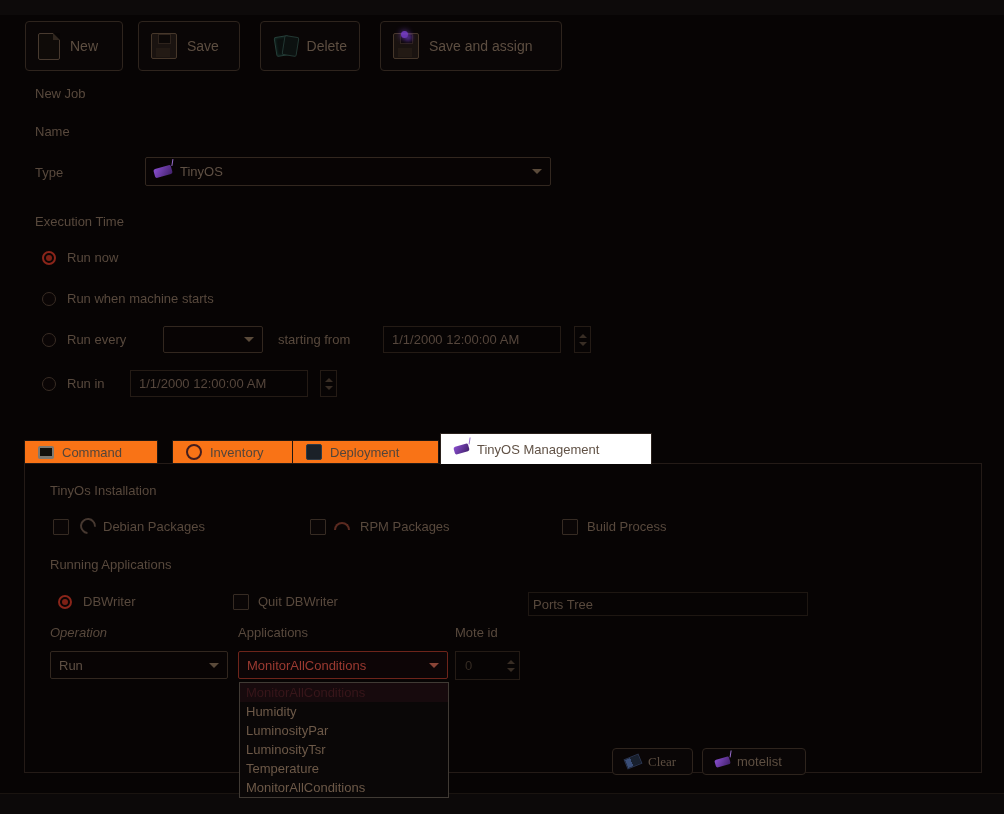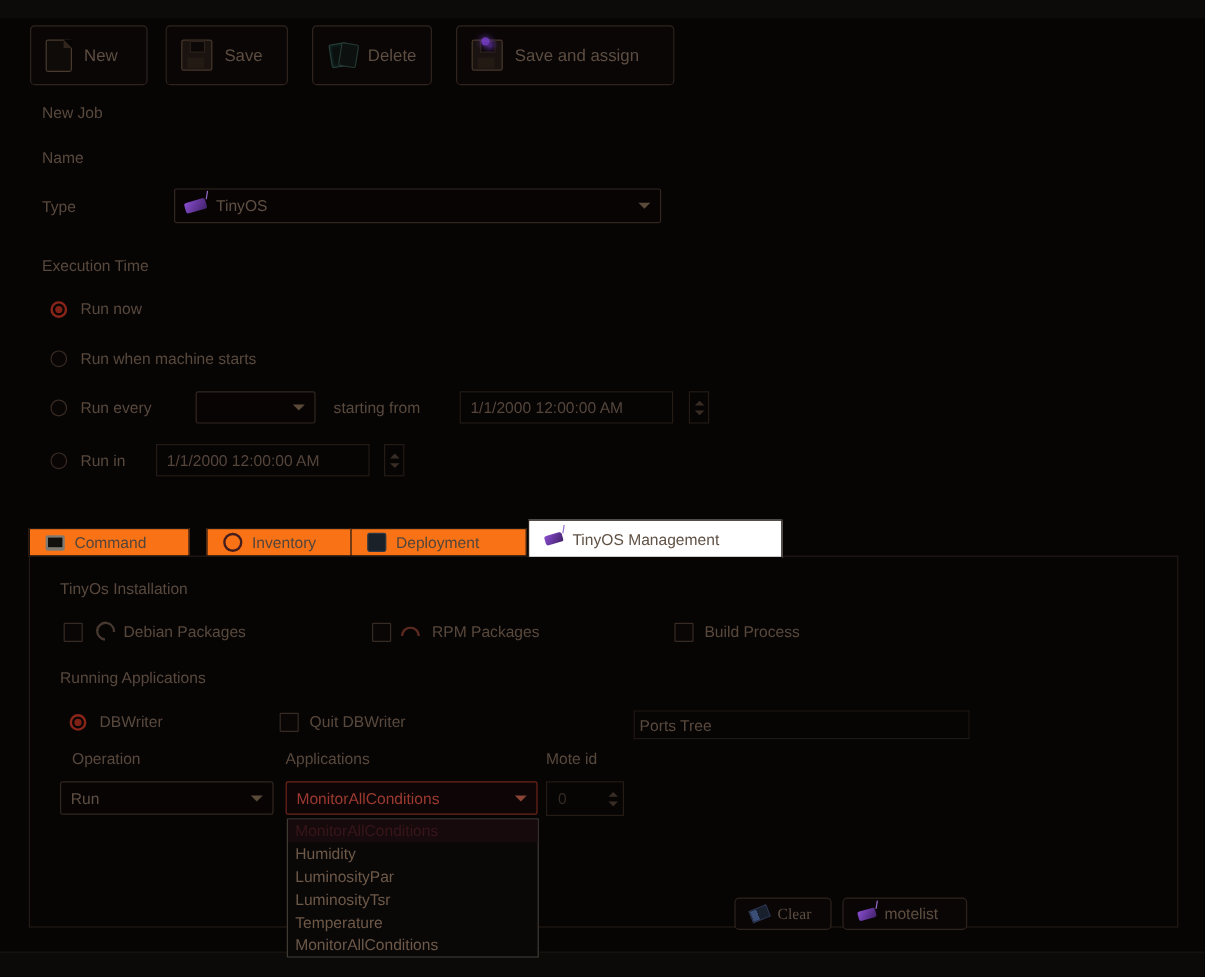--- a/index.html
+++ b/index.html
@@ -173,21 +173,21 @@
   <div class="check" style="left:562px;top:519px;"></div>
   <div class="lbl" style="left:587px;top:519px;">Build Process</div>
 
   <div class="lbl" style="left:50px;top:557px;">Running Applications</div>
 
   <div class="radio sel" style="left:58px;top:595px;"></div>
   <div class="lbl" style="left:83px;top:594px;">DBWriter</div>
   <div class="check" style="left:233px;top:594px;"></div>
   <div class="lbl" style="left:258px;top:594px;">Quit DBWriter</div>
 
-  <div class="lbl" style="left:60px;top:625px;">Operation</div>
+  <div class="lbl" style="left:50px;top:625px;font-style:italic;">Operation</div>
   <div class="lbl" style="left:238px;top:625px;">Applications</div>
   <div class="lbl" style="left:455px;top:625px;">Mote id</div>
 
   <div class="combo" style="left:50px;top:651px;width:178px;height:28px;">
     <span>Run</span>
     <span class="chev"></span>
   </div>
 
   <div class="combo red" style="left:238px;top:651px;width:210px;height:28px;">
     <span>MonitorAllConditions</span>

